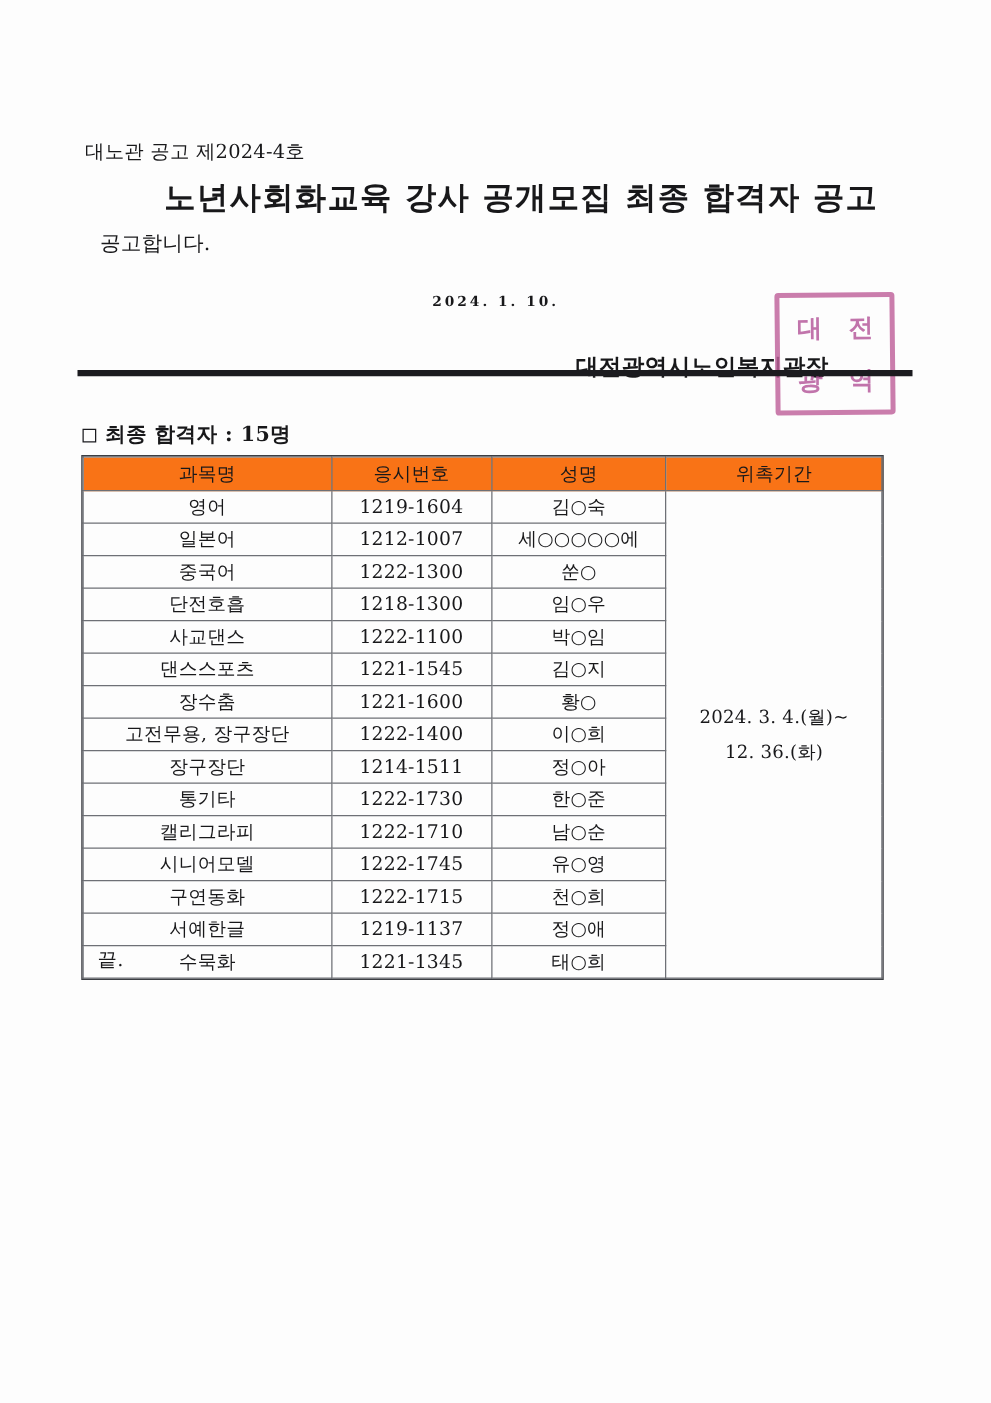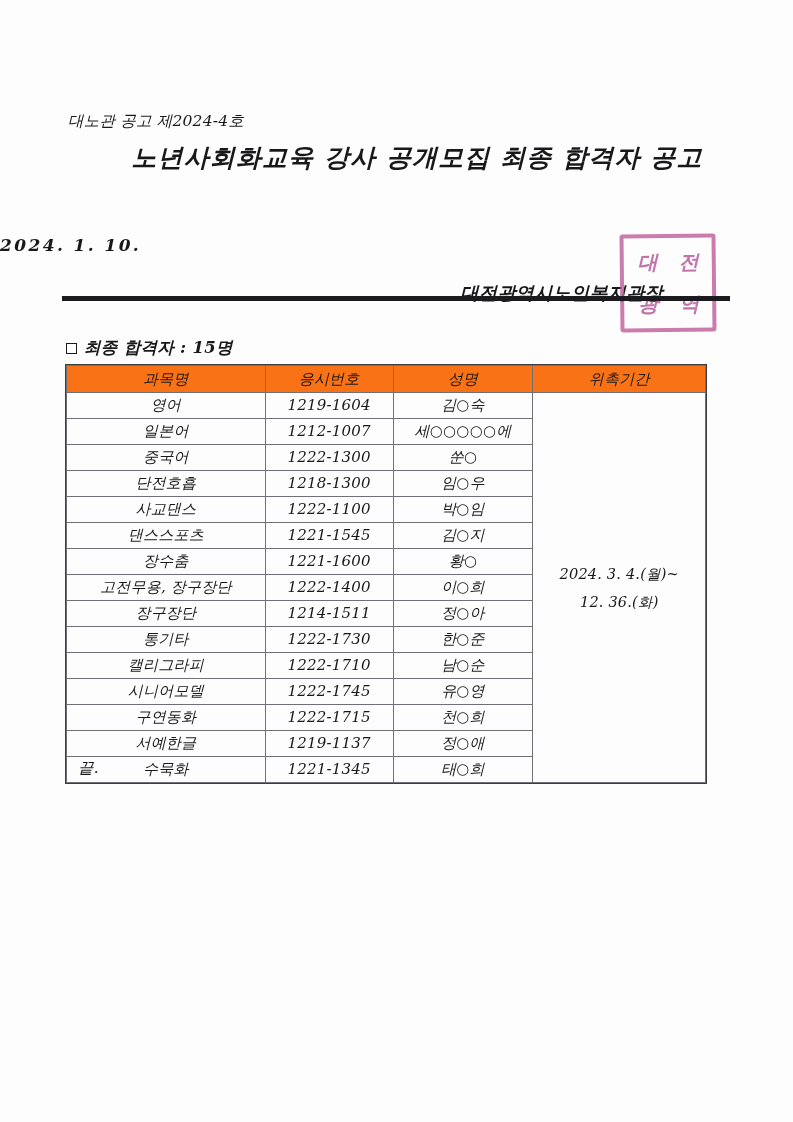--- a/index.html
+++ b/index.html
@@ -10,21 +10,20 @@
   }
   .page {
     position: relative;
     width: 793px;
     height: 1122px;
     background: #fdfdfd;
     font-family: "DejaVu Serif", "Liberation Serif", serif;
     color: #18181a;
     overflow: hidden;
     box-sizing: border-box;
-    font-style: italic;
   }
 
   
   .doc-no {
     position: absolute;
     left: 68px;
     top: 111px;
     font-size: 15.5px;
     letter-spacing: 0.2px;
     white-space: nowrap;
@@ -60,21 +59,22 @@
     display: block;
     text-align: left;
   }
 
   
   .doc-date {
     position: absolute;
     left: 0;
     right: 0;
     top: 235px;
-    font-size: 17px;
+    text-align: center;
+    font-size: 11px;
     font-weight: 700;
     letter-spacing: 2.4px;
   }
 
   
   .issuer {
     position: absolute;
     right: 130px;
     top: 281px;
     font-size: 18px;
@@ -203,20 +203,21 @@
 </head>
 <body>
 
 <div class="page">
 
   <div class="doc-no">대노관 공고 제2024-4호</div>
 
   <div class="doc-title">노년사회화교육 강사 공개모집 최종 합격자 공고</div>
 
   <div class="body-para">
+    <span class="l2">공고합니다.</span>
   </div>
 
   <div class="doc-date">2024.  1.  10.</div>
 
   <div class="issuer">대전광역시노인복지관장</div>
 
   <div class="seal">
     <span class="sc">대</span>
     <span class="sc">전</span>
     <span class="sc">광</span>

